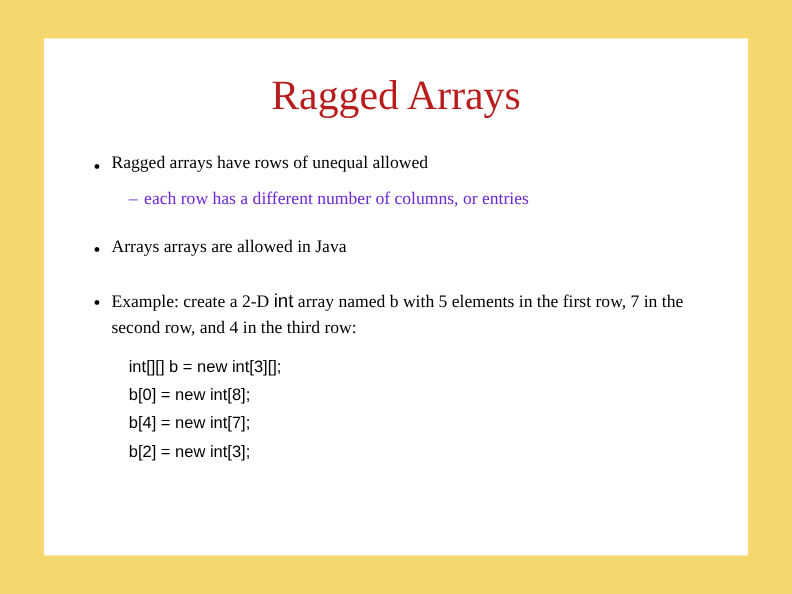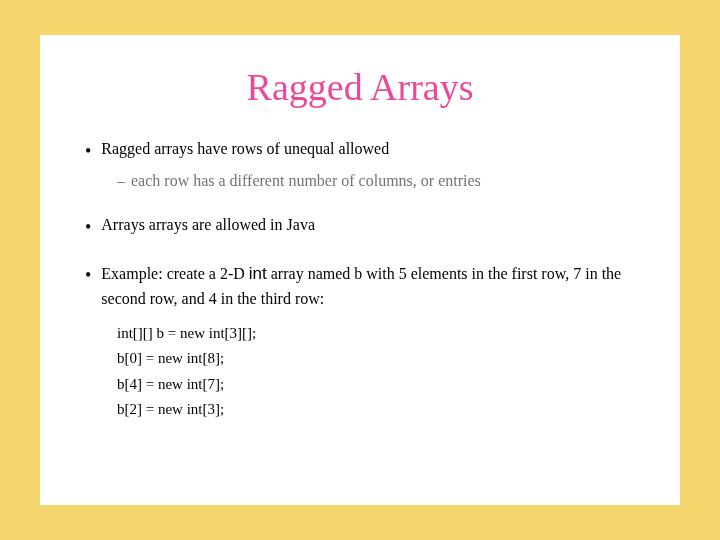--- a/index.html
+++ b/index.html
@@ -25,21 +25,21 @@
       padding: 30px 45px 35px 45px;
       display: flex;
       flex-direction: column;
     }
 
     .title {
       font-size: 38px;
       font-weight: normal;
       text-align: center;
       margin-bottom: 28px;
-      color: #ec4899;
+      color: #b91c1c;
       font-family: Georgia, 'Times New Roman', Times, serif;
     }
 
     .content {
       display: flex;
       flex-direction: column;
       gap: 20px;
     }
 
     .bullet-item {
@@ -59,32 +59,32 @@
 
     .bullet-dot {
       font-size: 18px;
       margin-top: 1px;
       flex-shrink: 0;
     }
 
     .bullet-sub {
       margin-left: 32px;
       font-size: 16px;
-      color: #737373;
+      color: #6d28d9;
       line-height: 1.5;
     }
 
     .bullet-sub .dash {
       margin-right: 6px;
     }
 
     .code-block {
       margin-top: 6px;
       margin-left: 32px;
-      font-family: Liberation Serif, serif;
+      font-family: Liberation Sans, sans-serif;
       font-size: 15px;
       line-height: 1.7;
       color: #000000;
     }
 
     .inline-code {
       font-family: Liberation Sans, sans-serif;
       font-size: 17px;
     }
 

